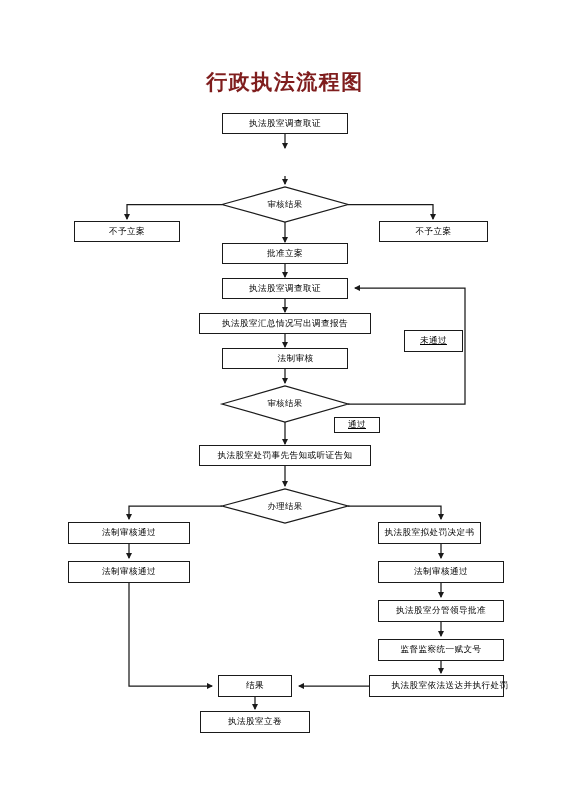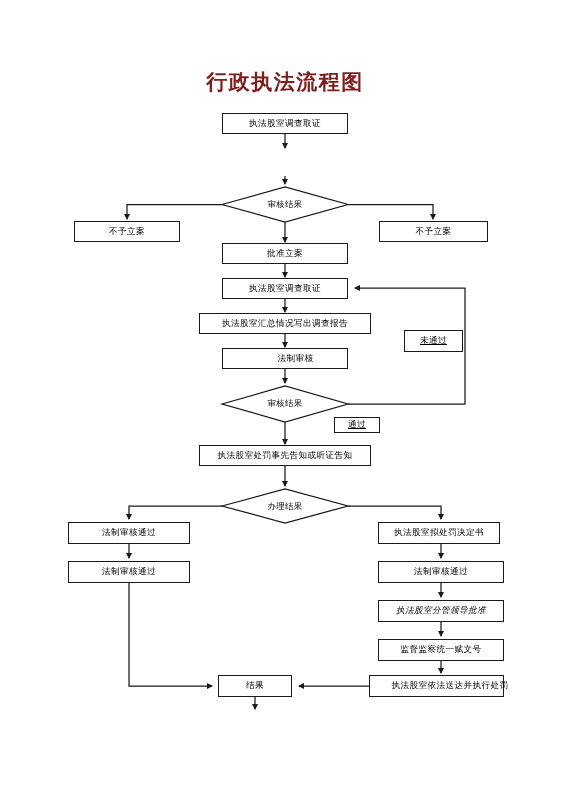--- a/index.html
+++ b/index.html
@@ -161,26 +161,27 @@
   <div class="node small-box" style="left:334px; top:417px; width:46px; height:16px;">通过</div>
 
   <div class="node box" style="left:199px; top:445px; width:172px; height:21px;">执法股室处罚事先告知或听证告知</div>
 
   <div class="diamond-label" style="left:222px; top:498px; width:126px; height:17px;">办理结果</div>
 
   <div class="node box" style="left:68px; top:522px; width:122px; height:22px;">法制审核通过</div>
 
   <div class="node box" style="left:68px; top:561px; width:122px; height:22px;">法制审核通过</div>
 
-  <div class="node box" style="left:378px; top:522px; width:122px; height:22px;">执法股室拟处罚决定书</div>
+  <div class="node box" style="left:378px; top:522px; width:103px; height:22px;">执法股室拟处罚决定书</div>
 
   <div class="node box" style="left:378px; top:561px; width:126px; height:22px;">法制审核通过</div>
 
-  <div class="node box" style="left:378px; top:600px; width:126px; height:22px;font-style:italic;">执法股室分管领导批准</div>
+  <div class="node box" style="left:378px; top:600px; width:126px; height:22px;">执法股室分管领导批准</div>
 
   <div class="node box" style="left:378px; top:639px; width:126px; height:22px;">监督监察统一赋文号</div>
 
   <div class="node box" style="left:369px; top:675px; width:135px; height:22px;padding-left:27px;">执法股室依法送达并执行处罚</div>
 
   <div class="node box" style="left:218px; top:675px; width:74px; height:22px;">结果</div>
 
+  <div class="node box" style="left:200px; top:711px; width:110px; height:22px;">执法股室立卷</div>
 
 </div>
 
 </body></html>

